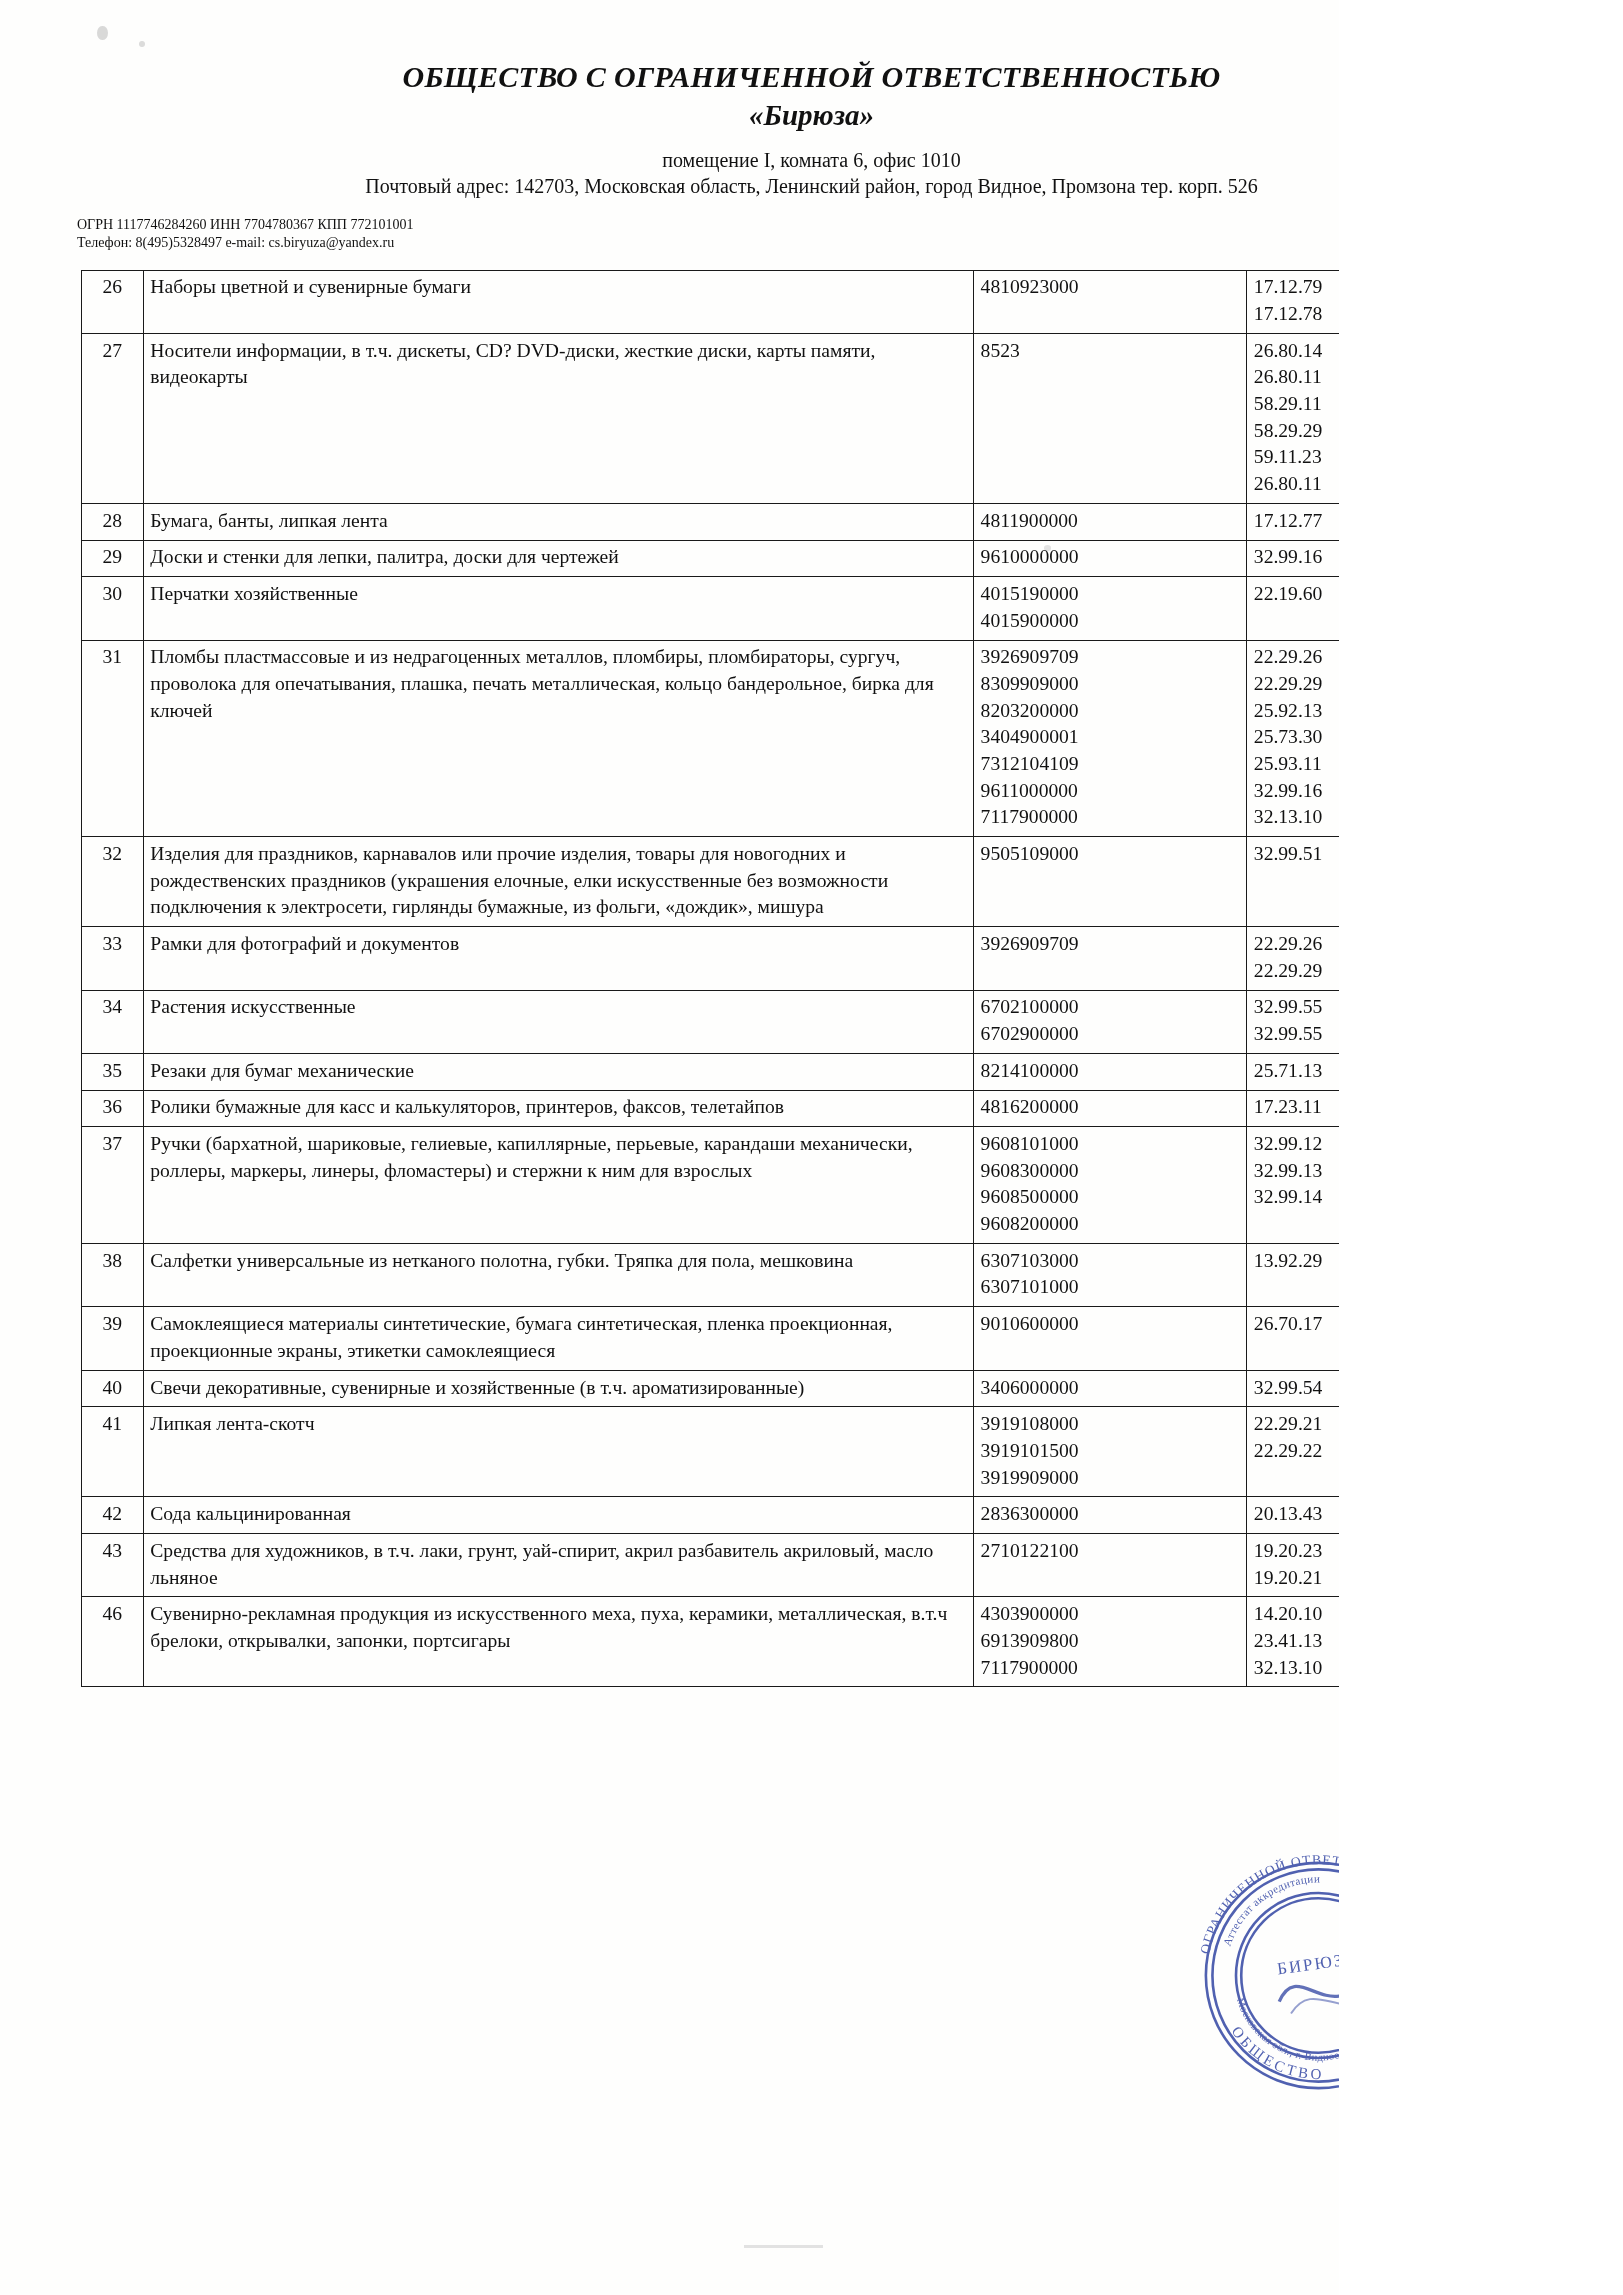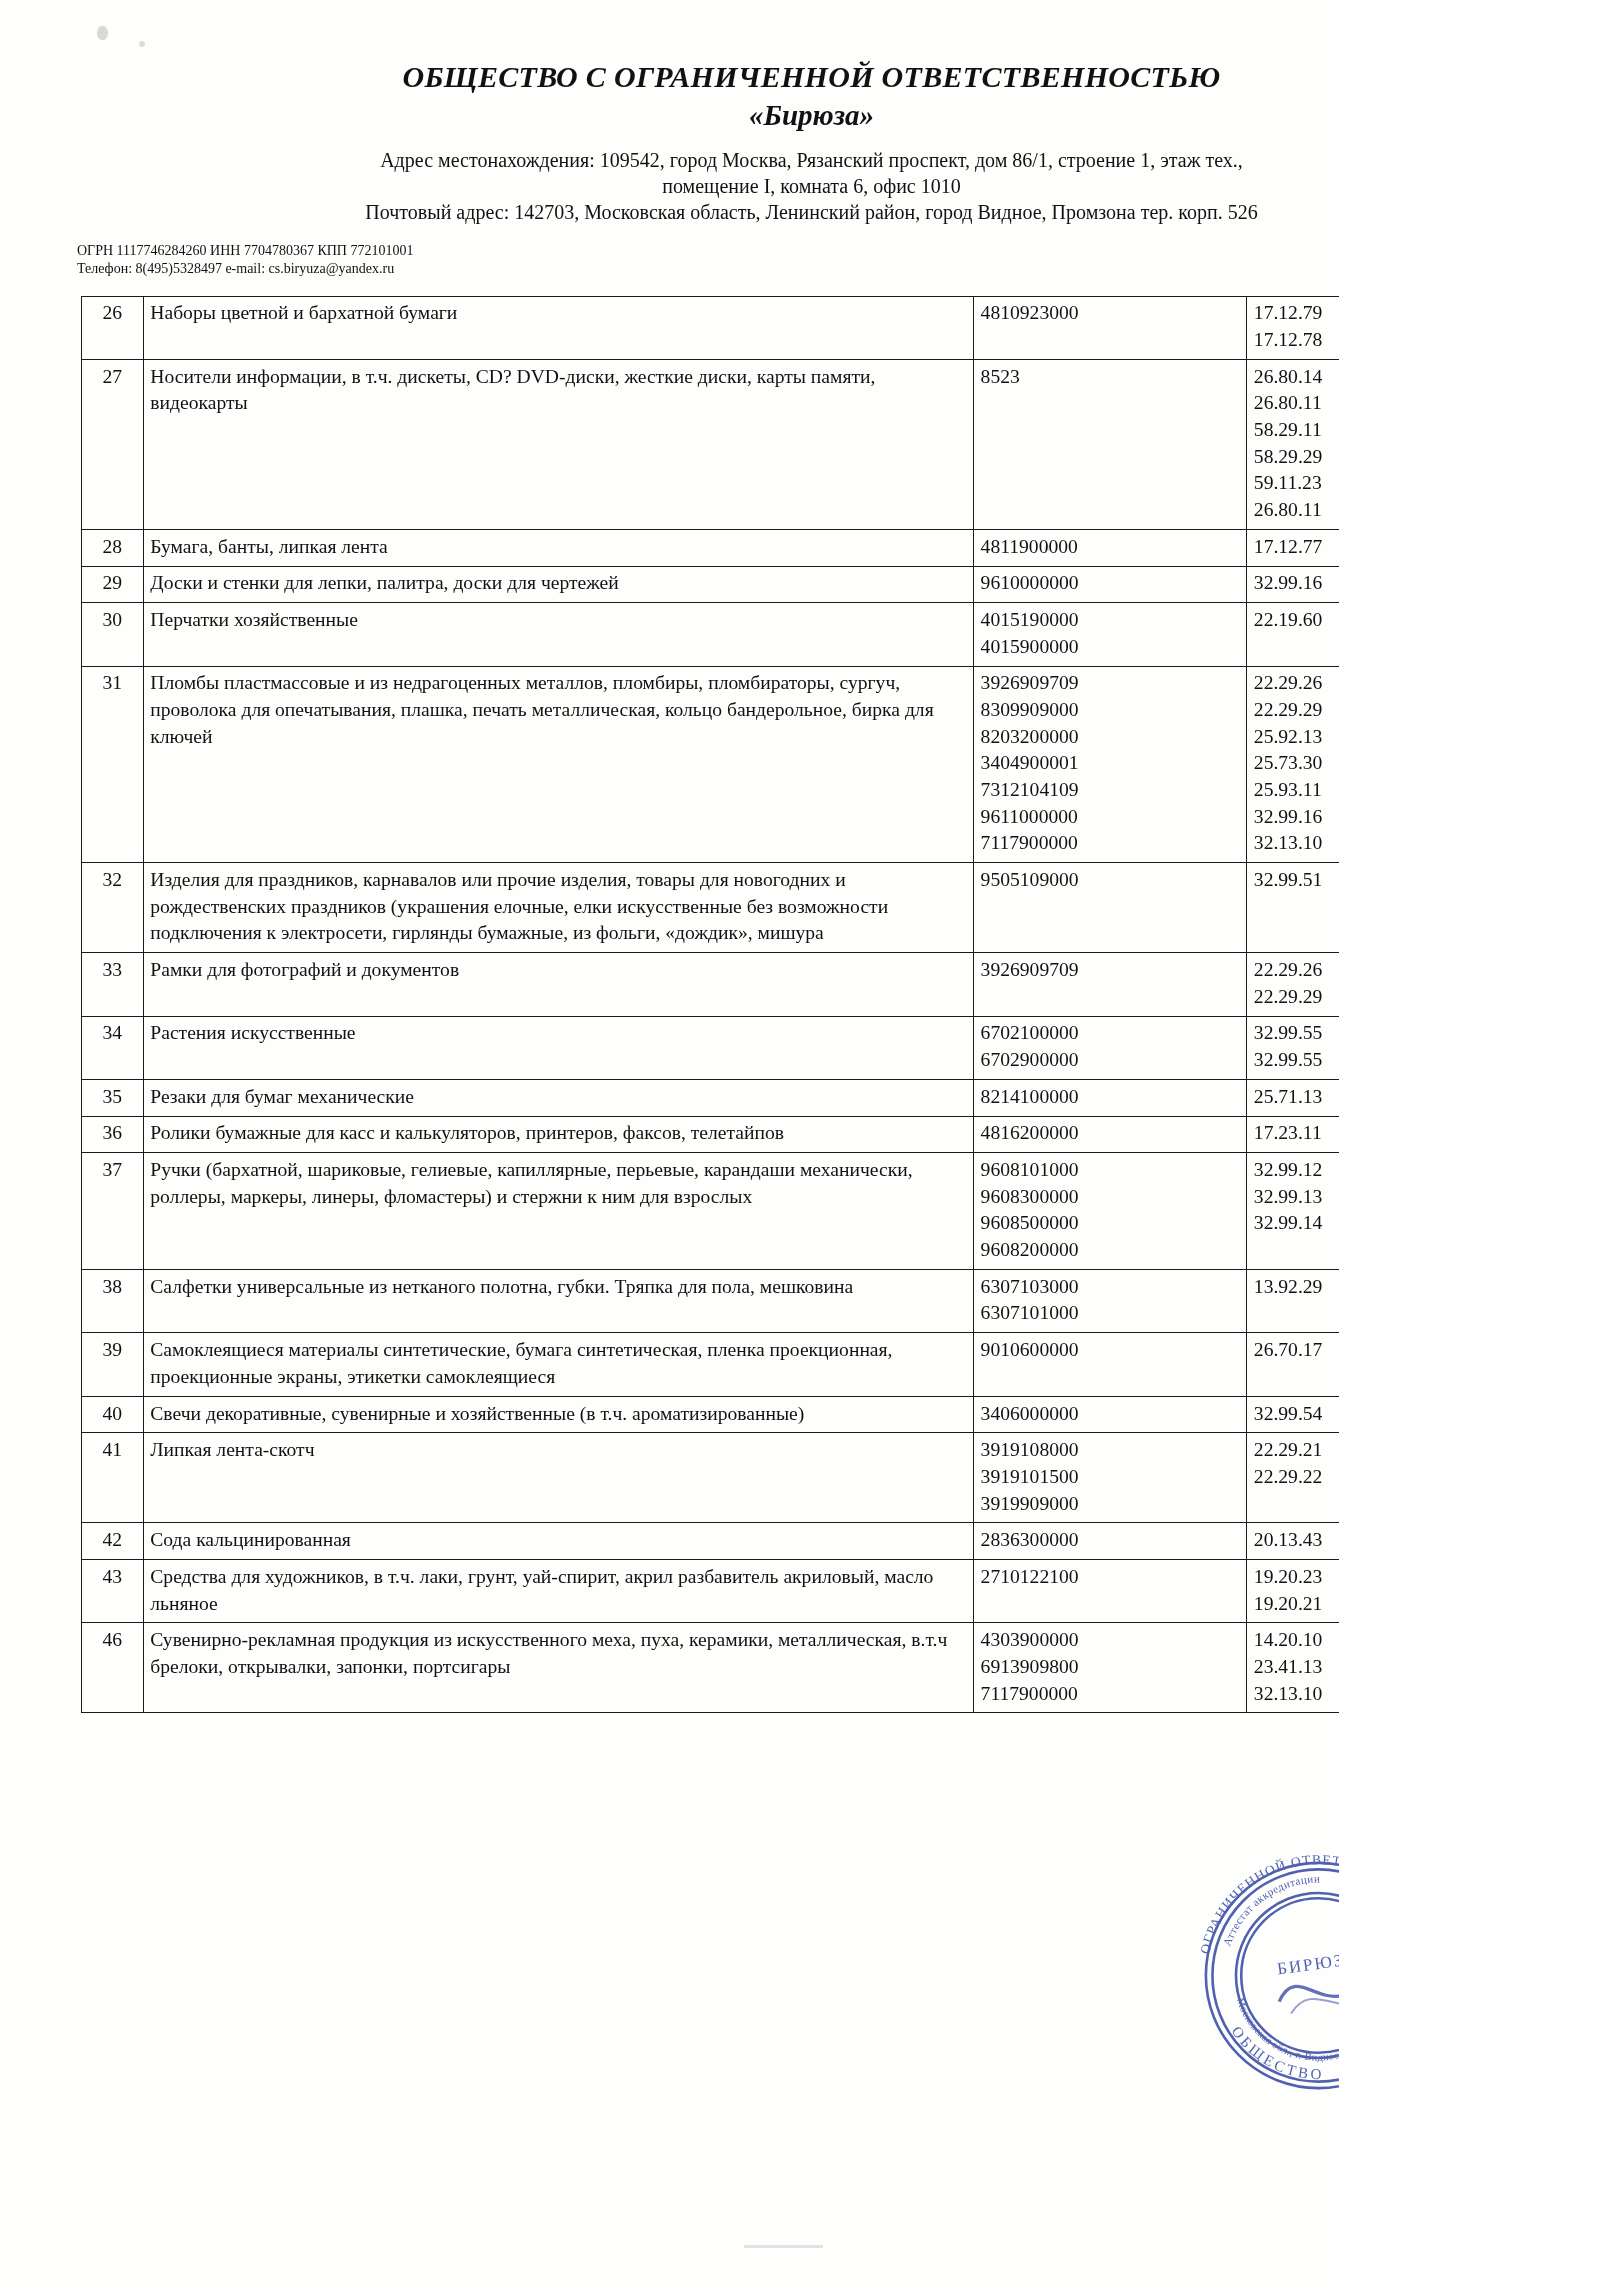--- a/index.html
+++ b/index.html
@@ -127,42 +127,41 @@
   <div class="spine-mark sm1"></div>
   <div class="spine-mark sm2"></div>
   <div class="spine-mark sm3"></div>
 
   <div class="inner">
 
     <div class="org-title">ОБЩЕСТВО С ОГРАНИЧЕННОЙ ОТВЕТСТВЕННОСТЬЮ</div>
     <div class="org-name">«Бирюза»</div>
 
     <div class="addr-block">
-      <div class="addr-line">Адрес местонахождения: 109542, город Москва, Рязанский проспект, дом 86/1, строение 1, этаж тех.,</div>
       <div class="addr-line">помещение I, комната 6, офис 1010</div>
       <div class="addr-line">Почтовый адрес: 142703, Московская область, Ленинский район, город Видное, Промзона тер. корп. 526</div>
     </div>
 
     <div class="reg-block">
       <div class="reg-line">ОГРН 1117746284260 ИНН 7704780367 КПП 772101001</div>
       <div class="reg-line">Телефон: 8(495)5328497 e-mail: cs.biryuza@yandex.ru</div>
     </div>
 
     <table class="goods">
       <colgroup>
         <col style="width:58px">
           <col style="width:778px">
           <col style="width:256px">
           <col style="width:216px">
       </colgroup>
       <tbody>
 
         <tr>
           <td class="c-num">26</td>
-          <td class="c-name ml">Наборы цветной и бархатной бумаги</td>
+          <td class="c-name ml">Наборы цветной и сувенирные бумаги</td>
           <td class="c-code ml">4810923000</td>
           <td class="c-okpd ml">17.12.79
 17.12.78</td>
         </tr>
 
         <tr>
           <td class="c-num">27</td>
           <td class="c-name ml">Носители информации, в т.ч. дискеты, CD? DVD-диски, жесткие диски, карты памяти, видеокарты</td>
           <td class="c-code ml">8523</td>
           <td class="c-okpd ml">26.80.14

